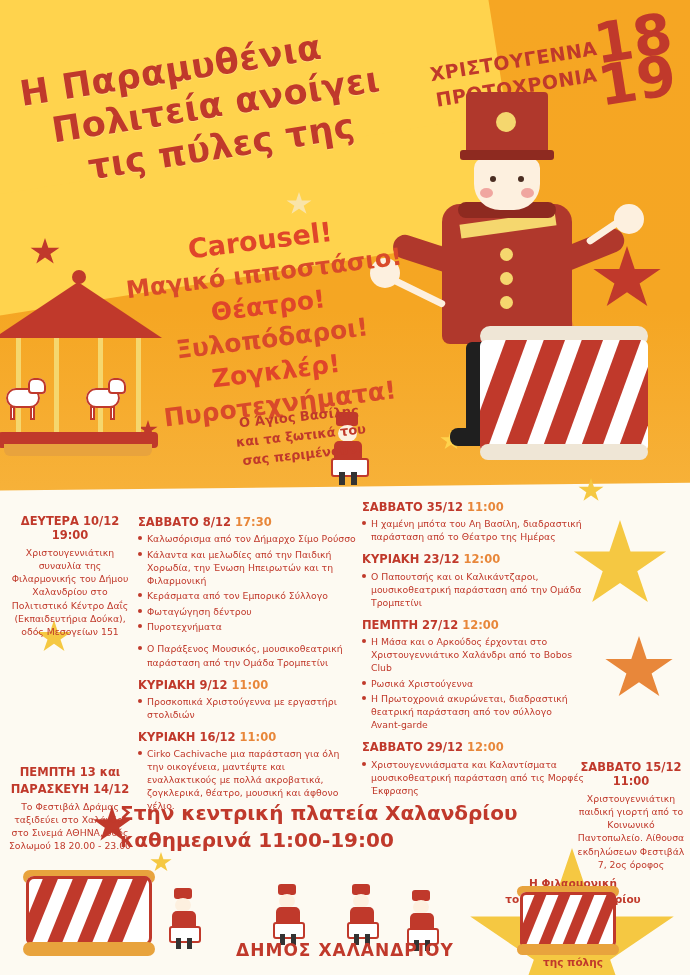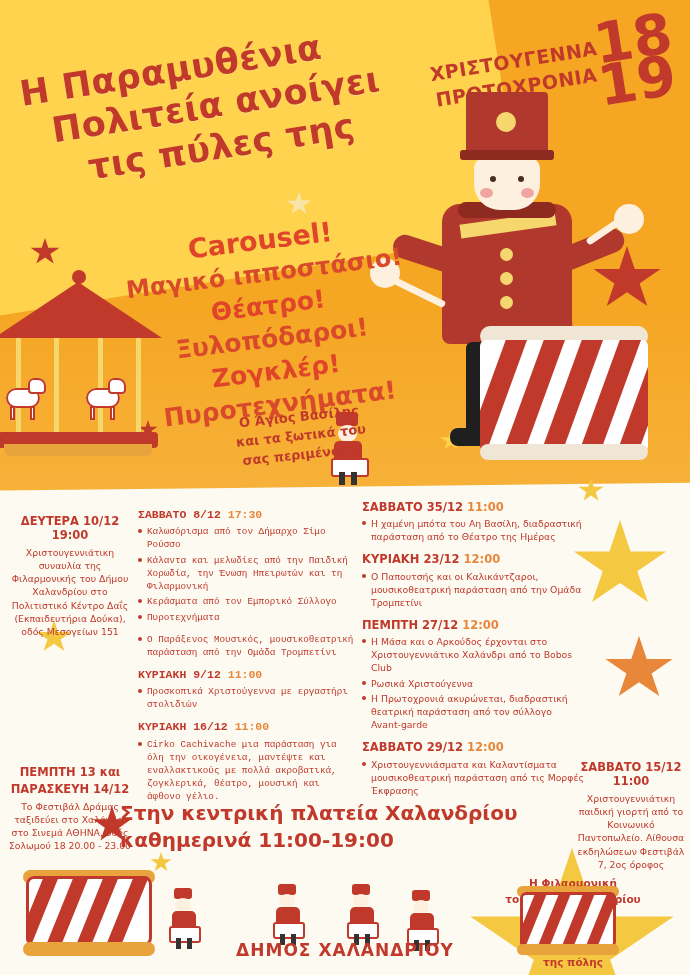--- a/index.html
+++ b/index.html
@@ -125,21 +125,21 @@
   .c-horse .hd{position:absolute;left:28px;top:0;width:18px;height:16px;background:#fff;border-radius:6px 8px 4px 4px;box-shadow:0 0 0 2px #c0392b inset;}
   .c-horse .lg{position:absolute;width:5px;height:14px;background:#fff;top:28px;box-shadow:0 0 0 2px #c0392b inset;}
 
   
   .star{position:absolute;clip-path:polygon(50% 0%,61% 35%,98% 35%,68% 57%,79% 91%,50% 70%,21% 91%,32% 57%,2% 35%,39% 35%);}
 
   
   .listing{position:absolute;left:0;top:492px;width:690px;height:320px;}
   .col{position:absolute;}
   .col-a{left:8px;top:22px;width:124px;text-align:center;}
-  .col-b{left:138px;top:16px;width:218px;font-family:Liberation Mono, monospace;}
+  .col-b{left:138px;top:23px;width:218px;}
   .col-c{left:362px;top:8px;width:222px;}
   .col-d{left:576px;top:268px;width:110px;text-align:center;}
 
   .hdr{color:#c0392b;font-weight:bold;font-size:11.5px;margin:0 0 3px 0;line-height:1.25;}
   .hdr .t{color:#e8873a;}
   .sub{color:#c0392b;font-size:9.3px;line-height:1.42;margin:0 0 9px 0;}
   ul.items{list-style:none;margin:0 0 9px 0;padding:0;}
   ul.items li{
     position:relative;color:#c0392b;font-size:9.3px;line-height:1.4;
     padding-left:9px;margin-bottom:2.5px;
@@ -307,20 +307,21 @@
     <div class="col col-b">
 
       <div class="hdr">
         <span>ΣΑΒΒΑΤΟ 8/12</span>
         <span class="t">17:30</span>
       </div>
       <ul class="items">
         <li>Καλωσόρισμα από τον Δήμαρχο Σίμο Ρούσσο</li>
         <li>Κάλαντα και μελωδίες από την Παιδική Χορωδία, την Ένωση Ηπειρωτών και τη Φιλαρμονική</li>
         <li>Κεράσματα από τον Εμπορικό Σύλλογο</li>
+        <li>Φωταγώγηση δέντρου</li>
         <li>Πυροτεχνήματα</li>
       </ul>
 
       <ul class="items">
         <li>Ο Παράξενος Μουσικός, μουσικοθεατρική παράσταση από την Ομάδα Τρομπετίνι</li>
       </ul>
 
       <div class="hdr">
         <span>ΚΥΡΙΑΚΗ 9/12</span>
         <span class="t">11:00</span>

